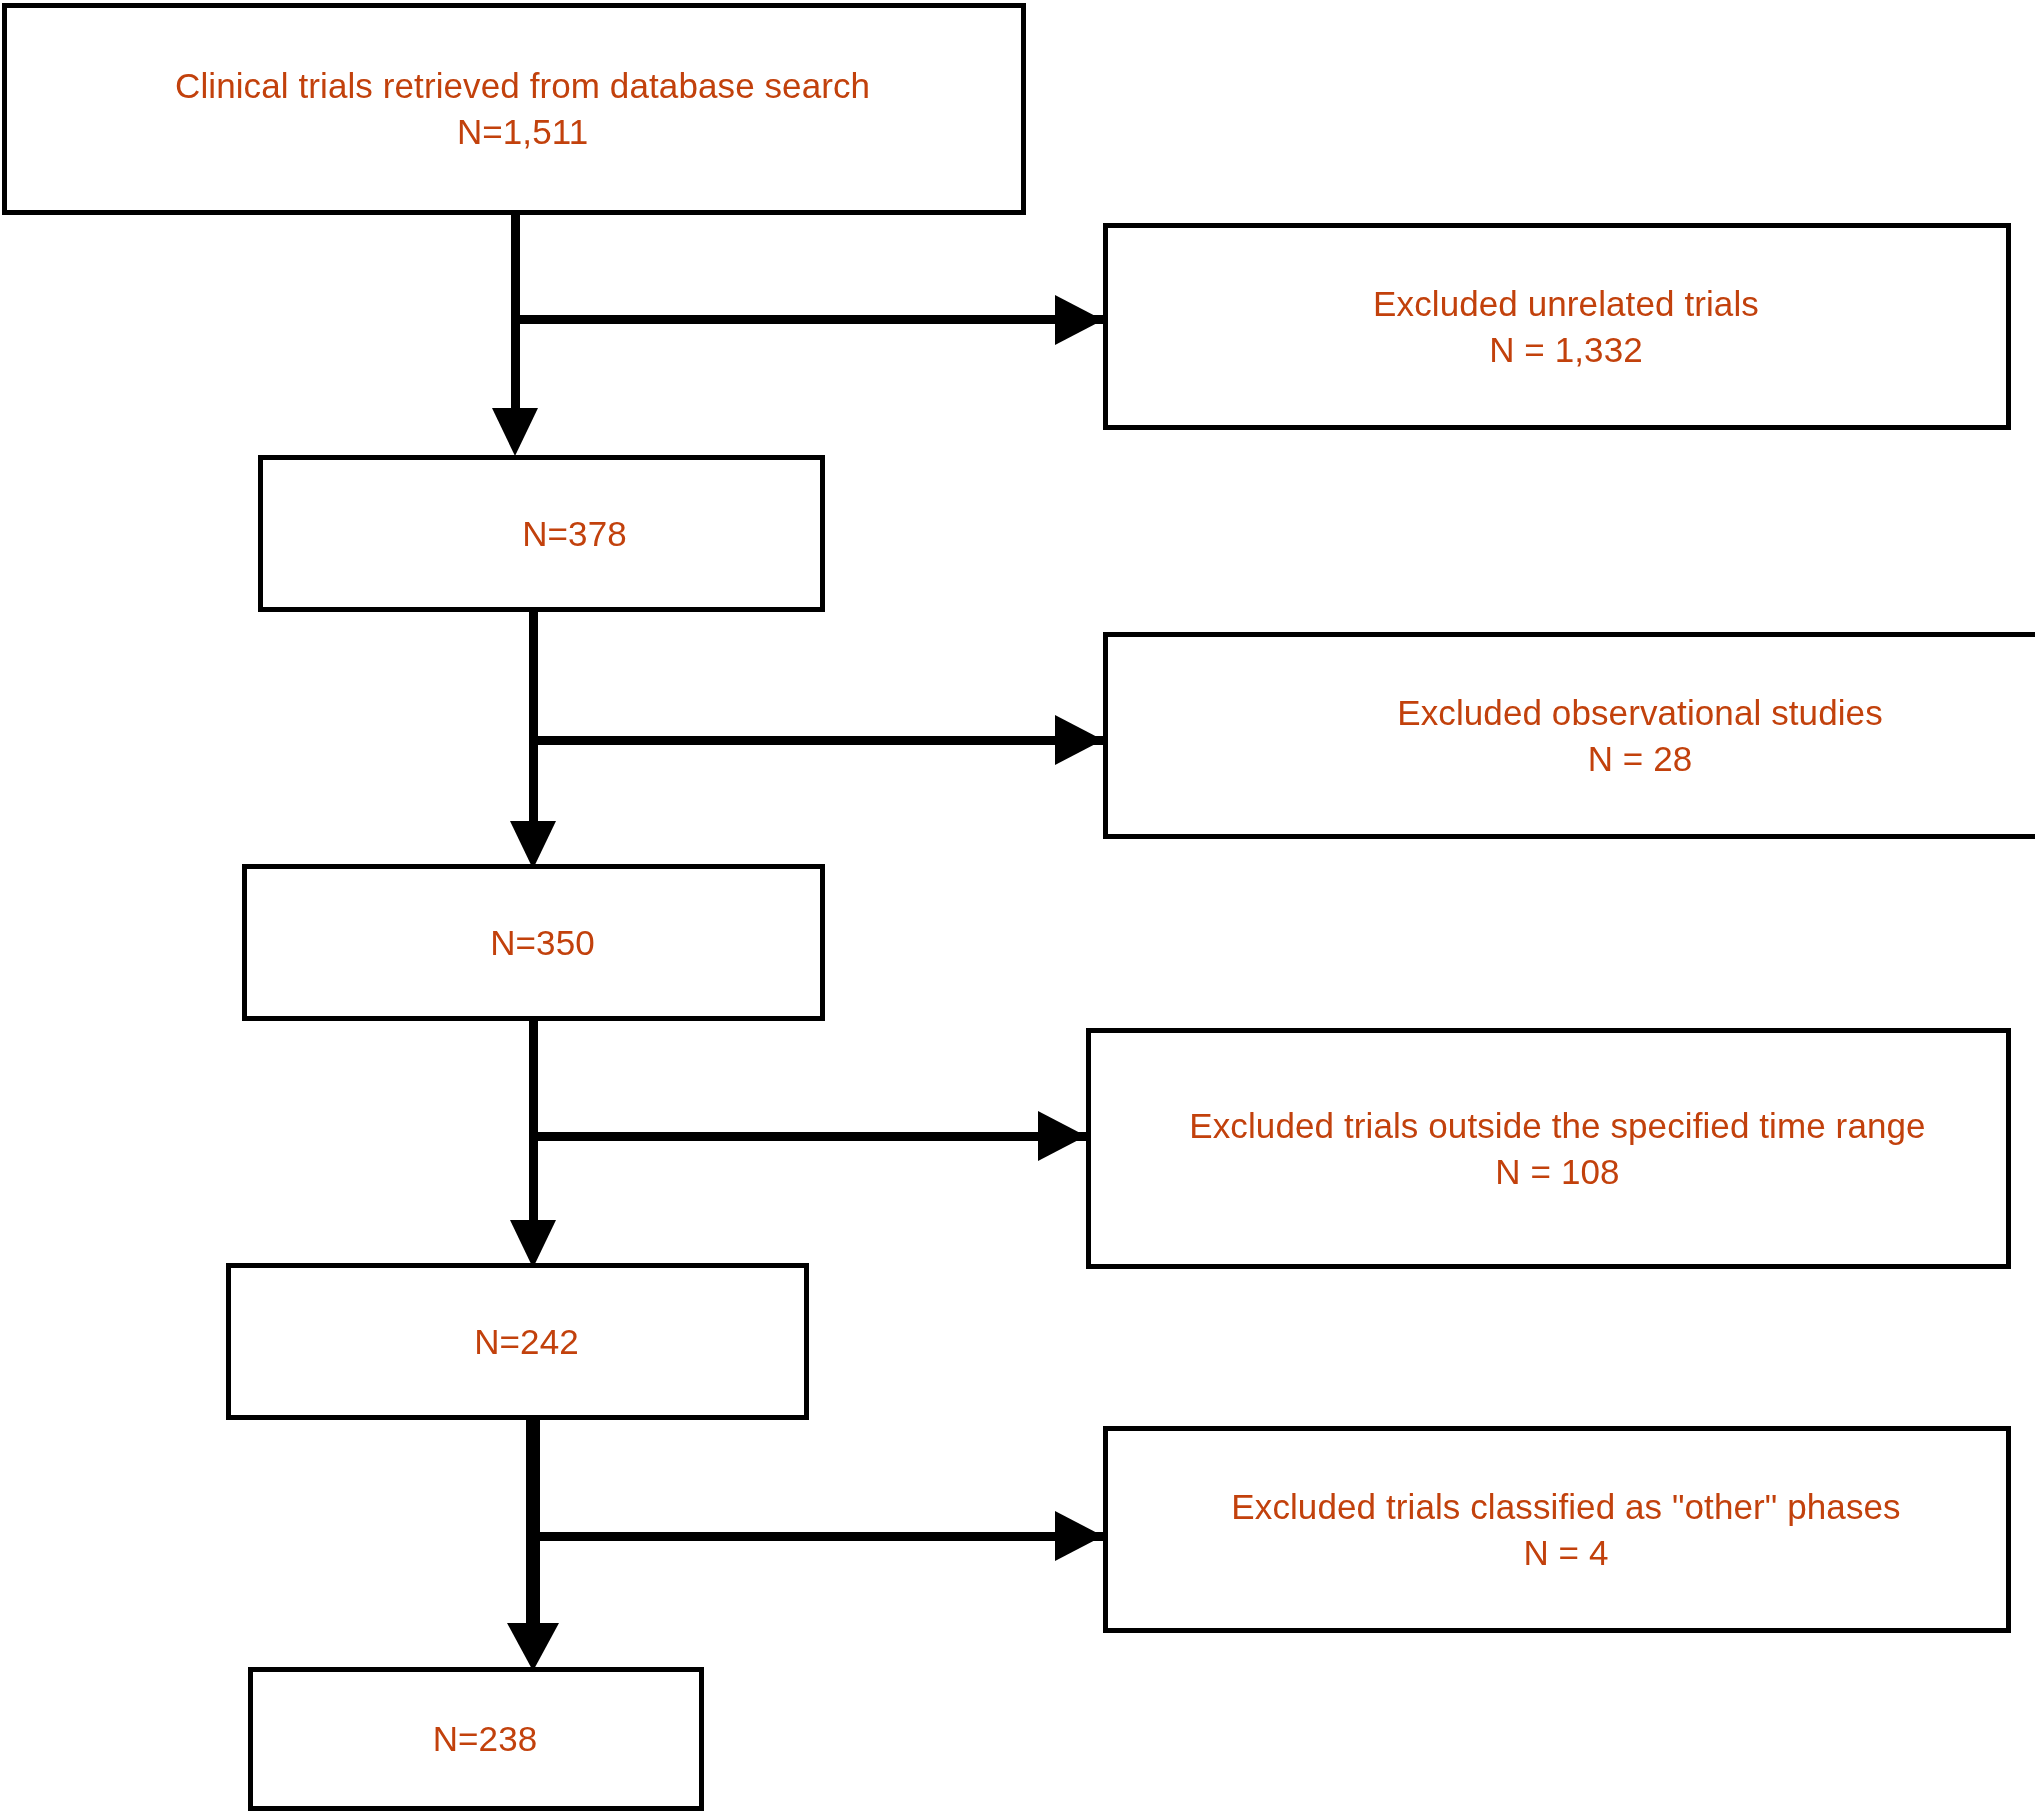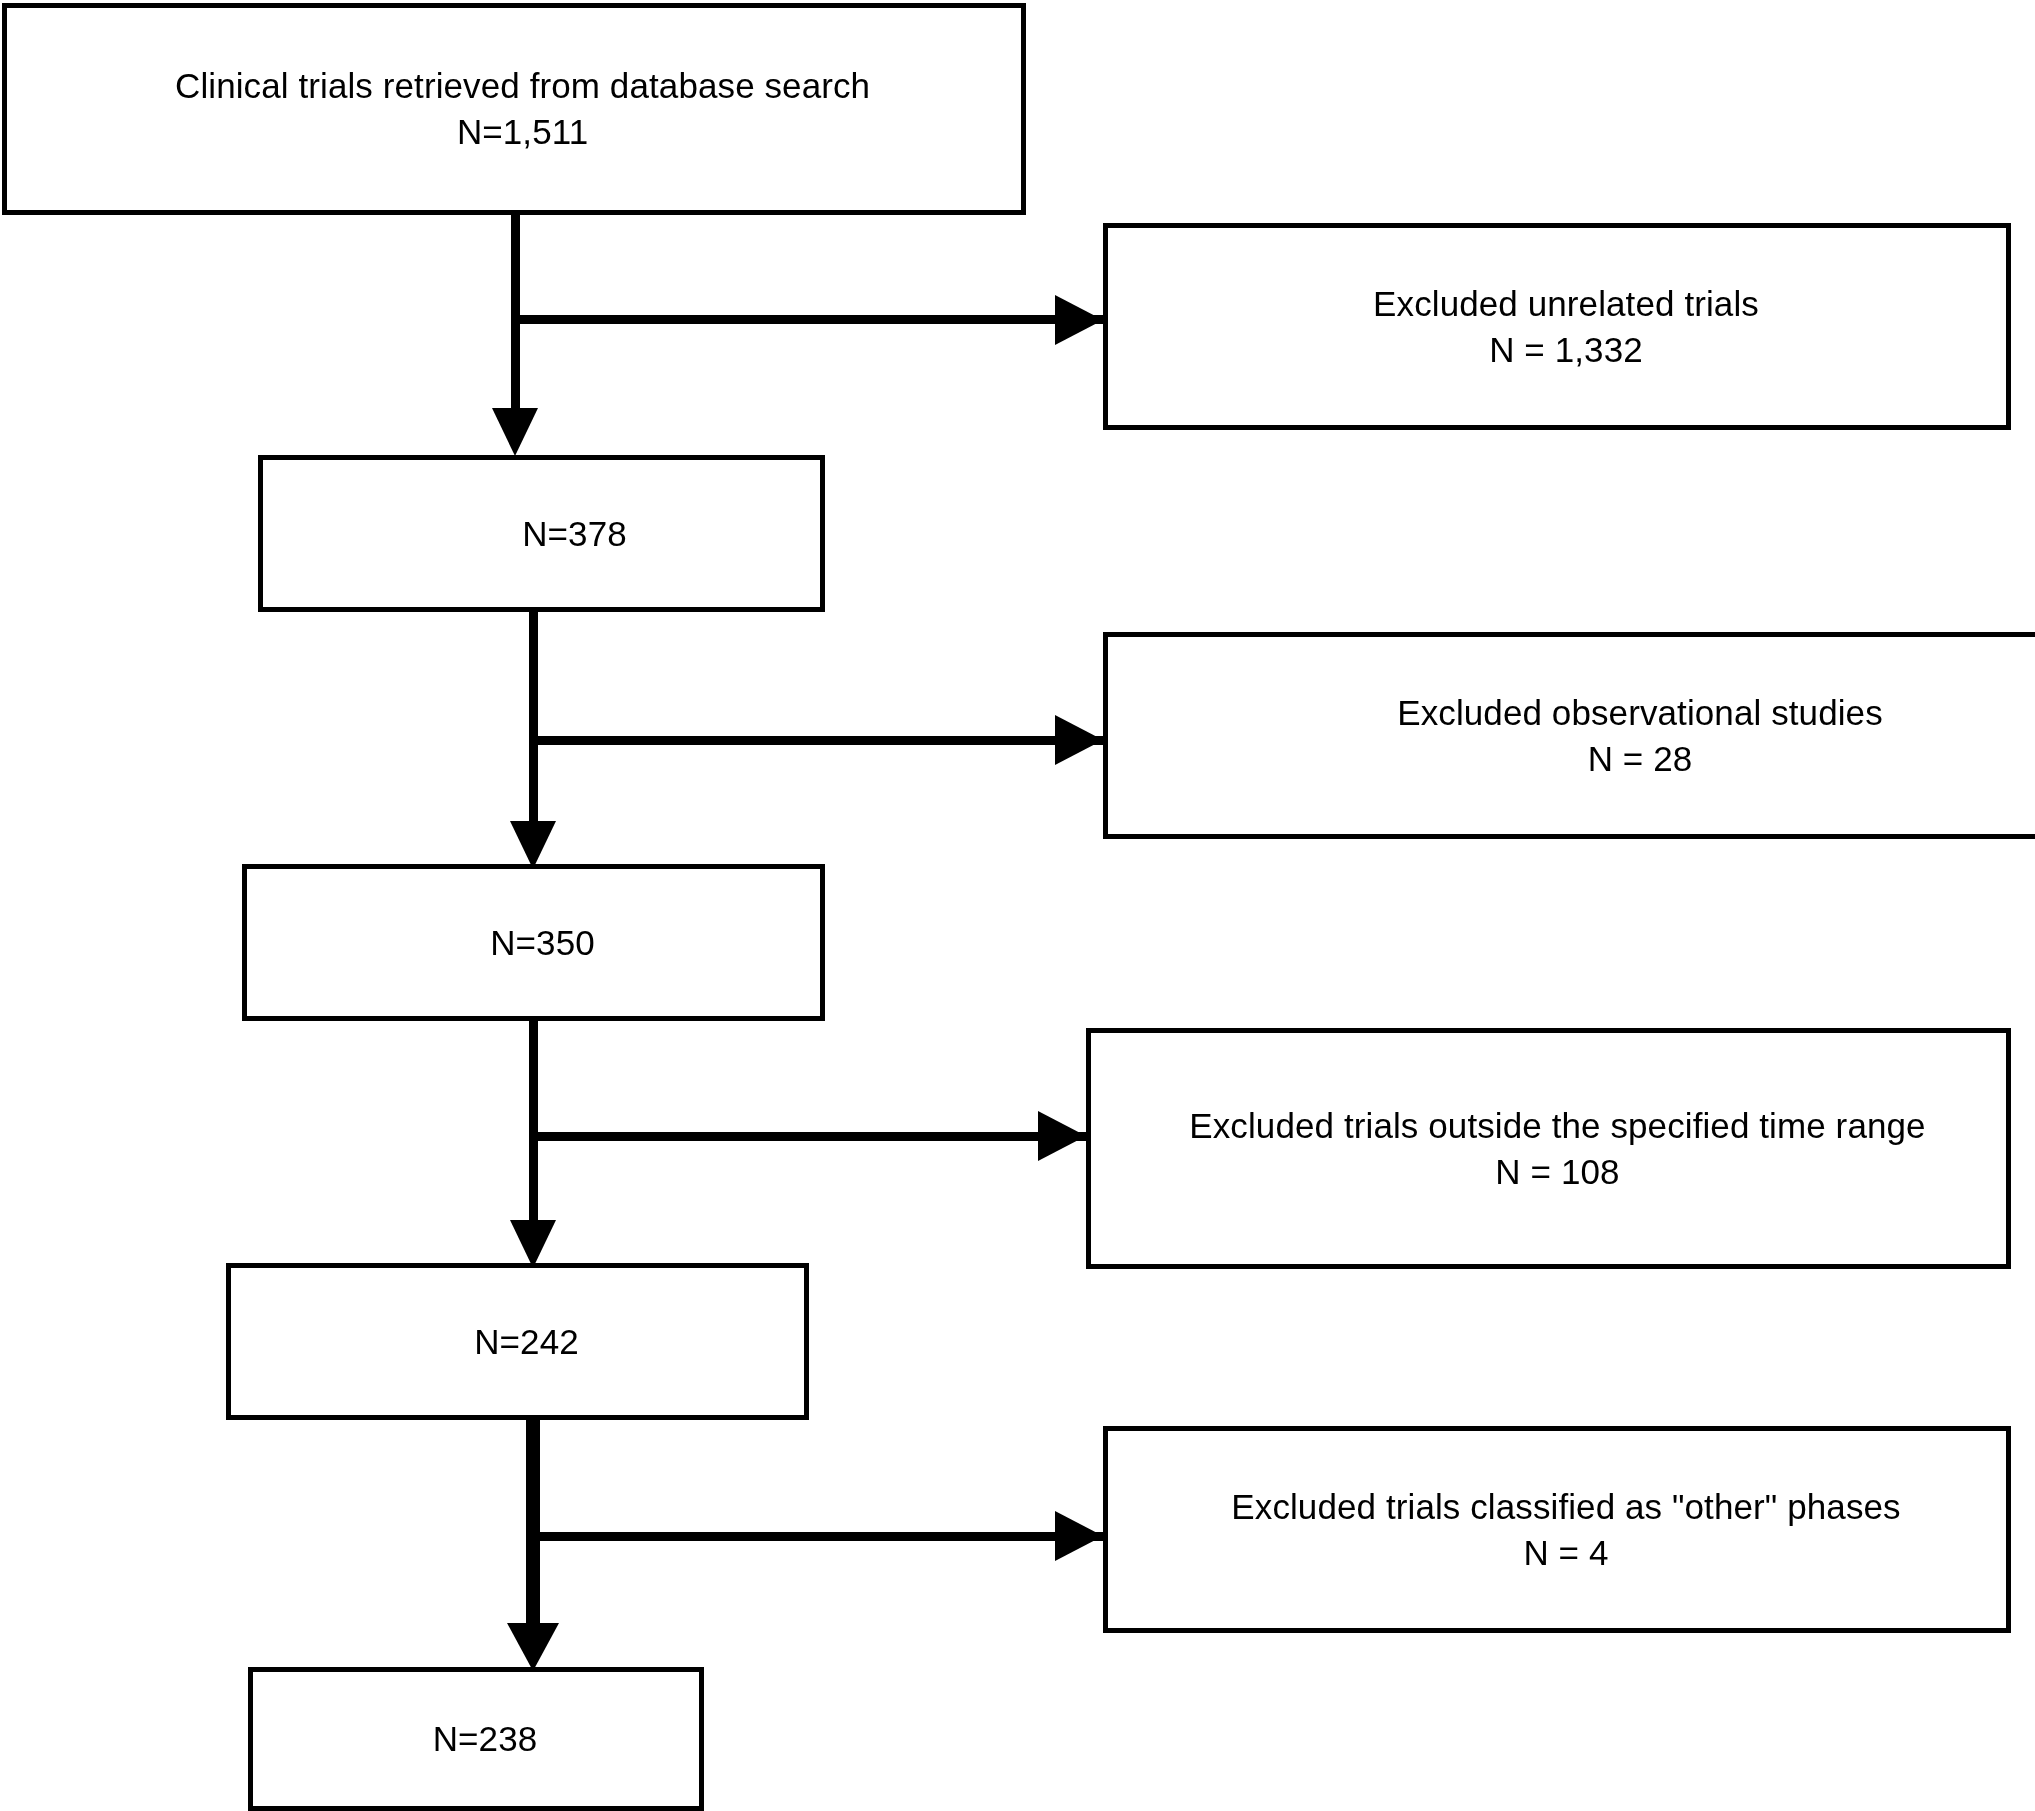--- a/index.html
+++ b/index.html
@@ -30,21 +30,21 @@
     justify-content: center;
     text-align: center;
     z-index: 3;
   }
   .node-line {
     display: block;
     font-size: 35px;
     line-height: 1.30;
     letter-spacing: 0.1px;
     white-space: nowrap;
-    color: #000000;
+    color: #c2410c;
     margin-left: 18px;
   }
   
   #box-retrieved   { left: 1.6px;   top: 2.6px;    width: 1024px; height: 212px; }
   #box-n378        { left: 258px; top: 455px;  width: 567px; height: 157px; padding-left: 48px; }
   #box-n350        { left: 242px; top: 864px; width: 583px; height: 157px; justify-content: center; }
   #box-n242        { left: 226px; top: 1263px; width: 583px; height: 157px; }
   #box-n238        { left: 248px; top: 1667px; width: 456px; height: 144px; }
   
   #box-excl-unrelated   { left: 1103px; top: 223px;  width: 908px; height: 207px; }

